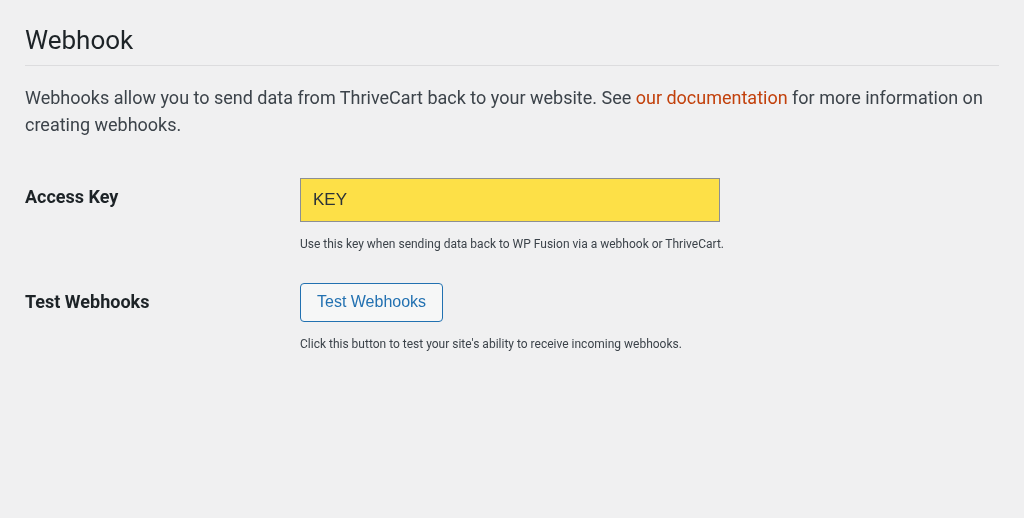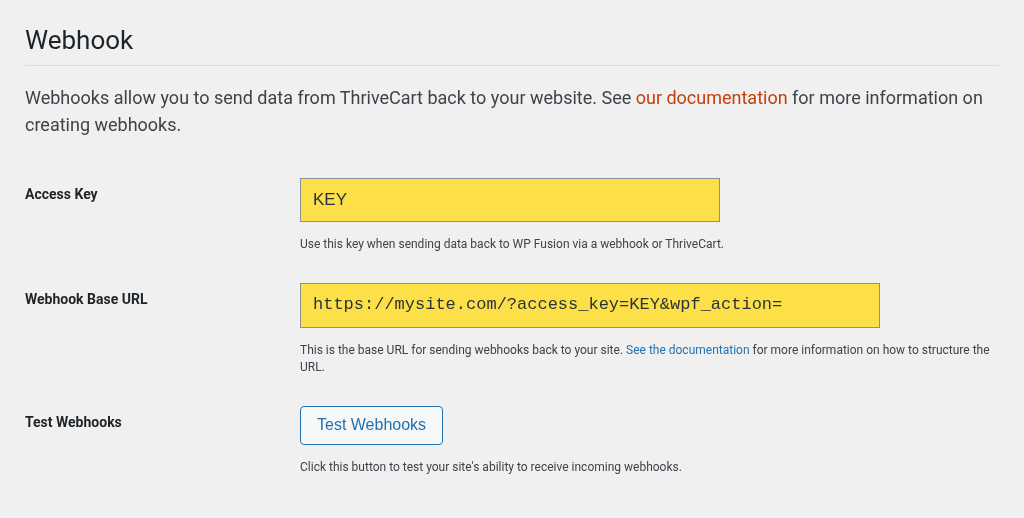--- a/index.html
+++ b/index.html
@@ -34,21 +34,21 @@
       text-decoration: none;
     }
     .form-table {
       width: 100%;
       border-collapse: collapse;
     }
     .form-table th {
       text-align: left;
       vertical-align: top;
       font-weight: 700;
-      font-size: 14px;
+      font-size: 18px;
       color: #1d2327;
       width: 275px;
       padding: 8px 10px 30px 0;
     }
     .form-table td {
       vertical-align: top;
       padding: 0 0 30px 0;
     }
     .text-input {
       width: 420px;
@@ -98,29 +98,20 @@
 <table class="form-table">
   <tbody>
     <tr>
       <th>Access Key</th>
       <td>
         <input type="text" class="text-input" value="KEY" style="">
         <p class="help-text">Use this key when sending data back to WP Fusion via a webhook or ThriveCart.</p>
       </td>
     </tr>
     <tr>
-      <th>Webhook Base URL</th>
-      <td>
-        <input type="text" class="text-input mono-input" value="https://mysite.com/?access_key=KEY&amp;wpf_action=" style="">
-        <p class="help-text">
-          <span>This is the base URL for sending webhooks back to your site. </span><a href="#">See the documentation</a><span> for more information on how to structure the URL.</span>
-        </p>
-      </td>
-    </tr>
-    <tr>
       <th>Test Webhooks</th>
       <td>
         <button class="btn">Test Webhooks</button>
         <p class="help-text">Click this button to test your site's ability to receive incoming webhooks.</p>
       </td>
     </tr>
   </tbody>
 </table>
 
 </body></html>

